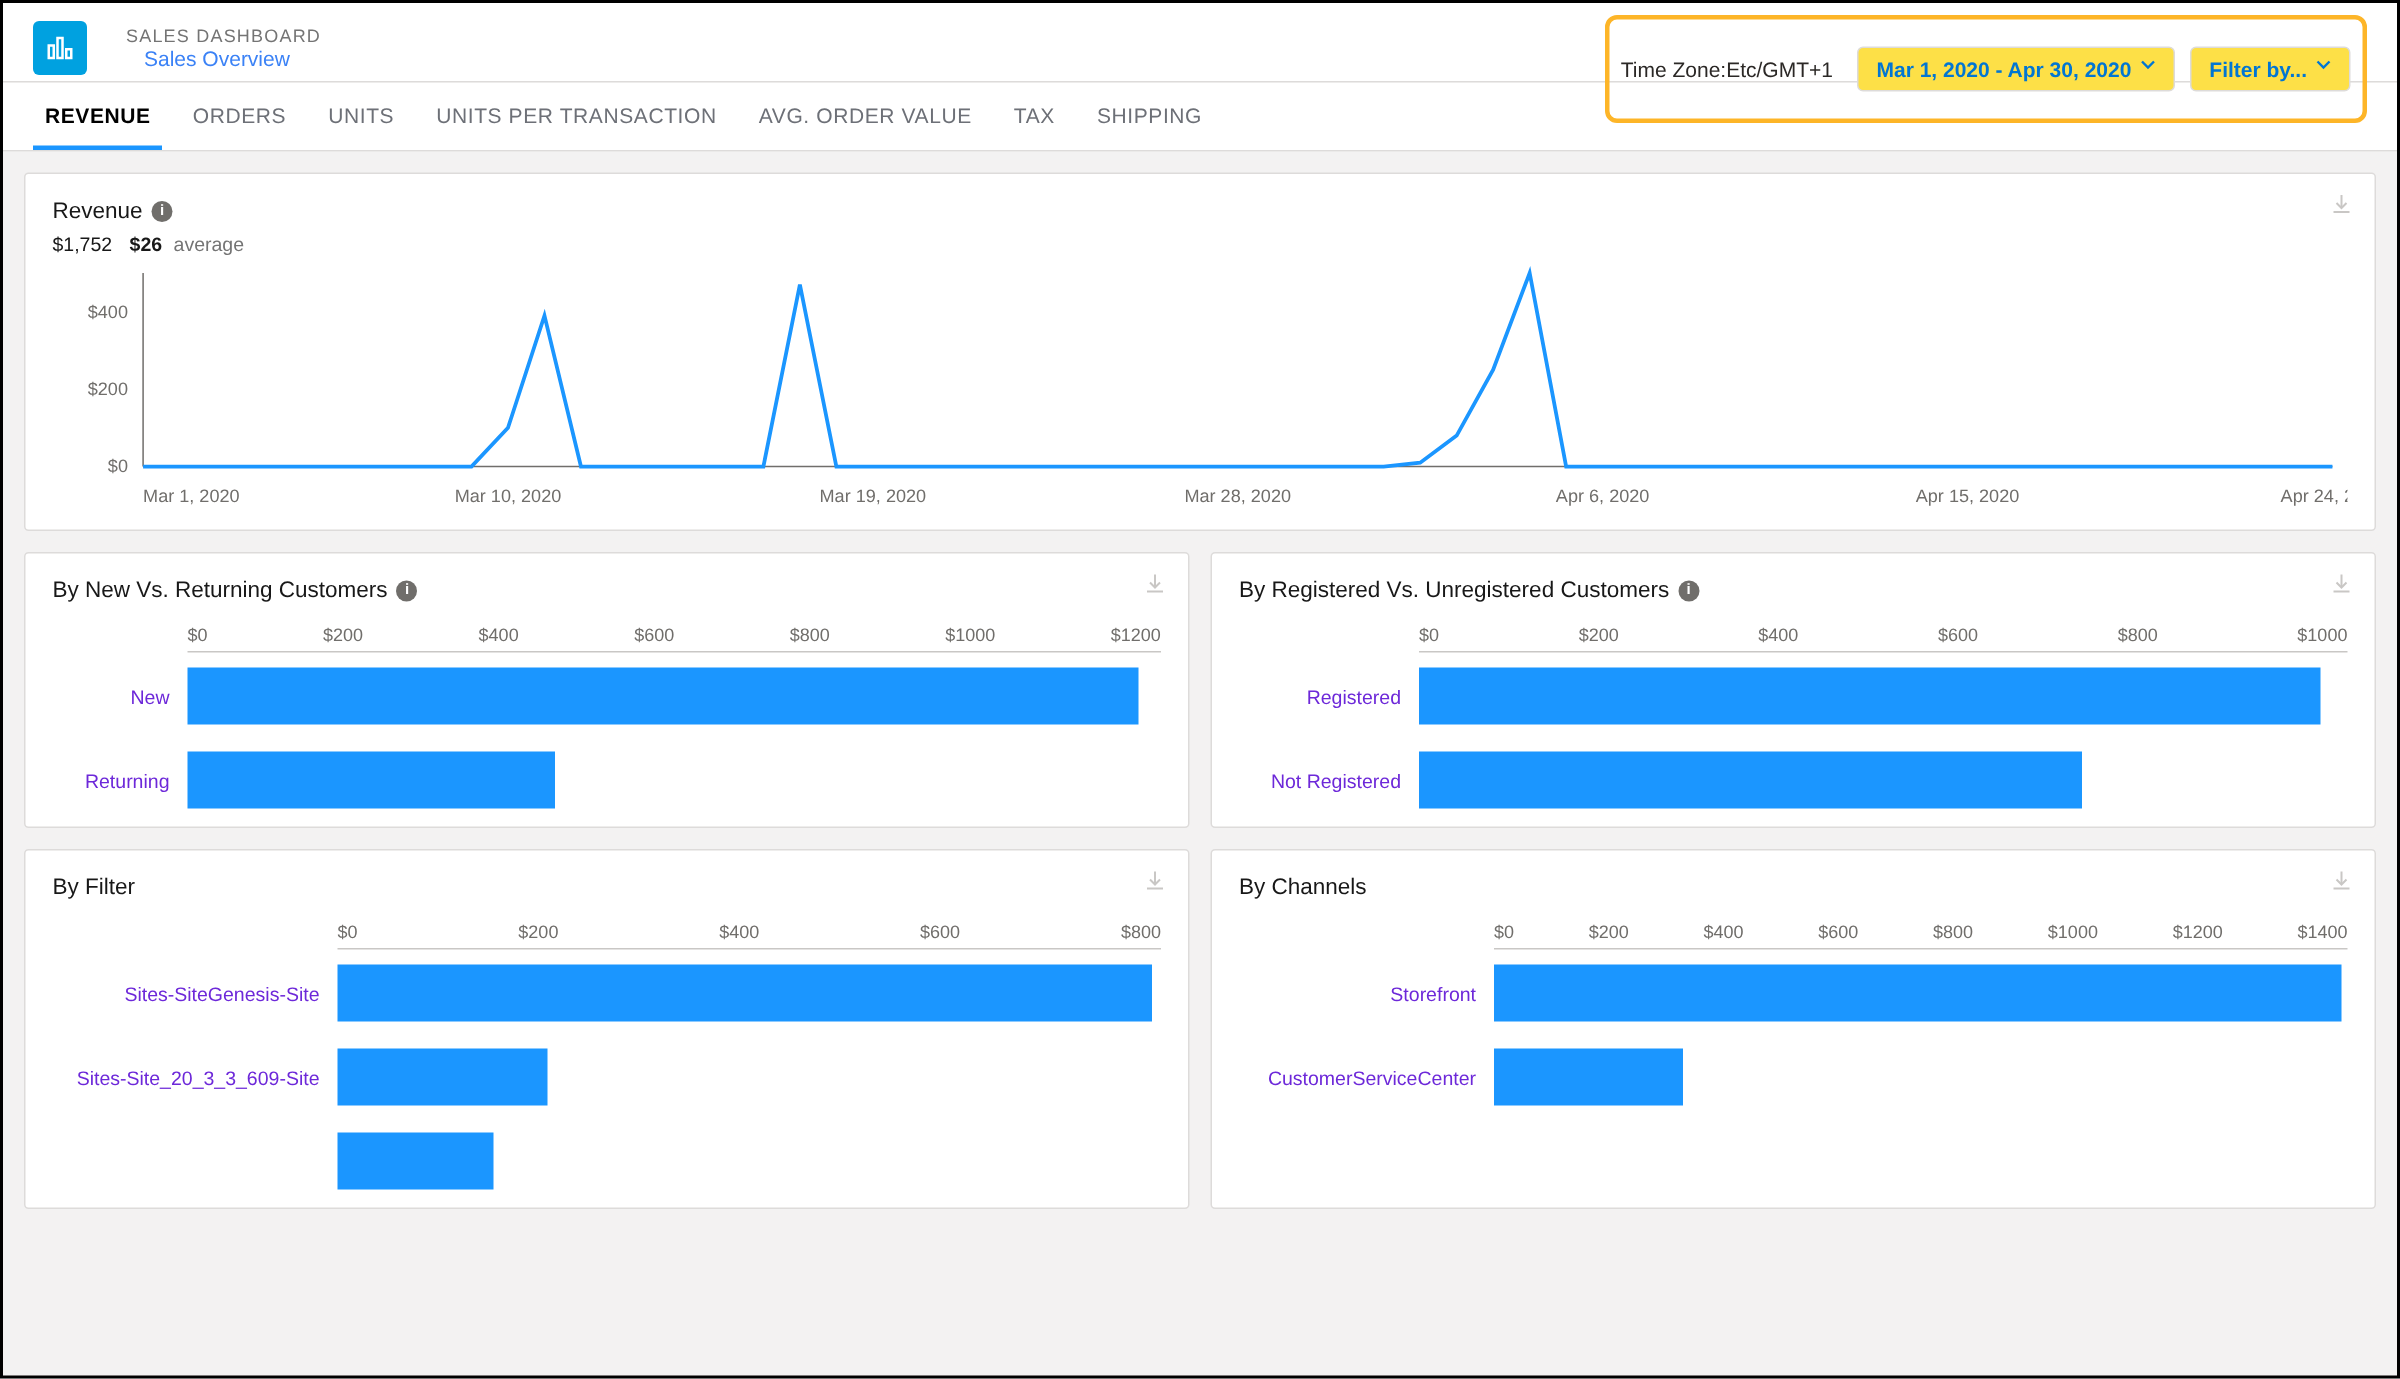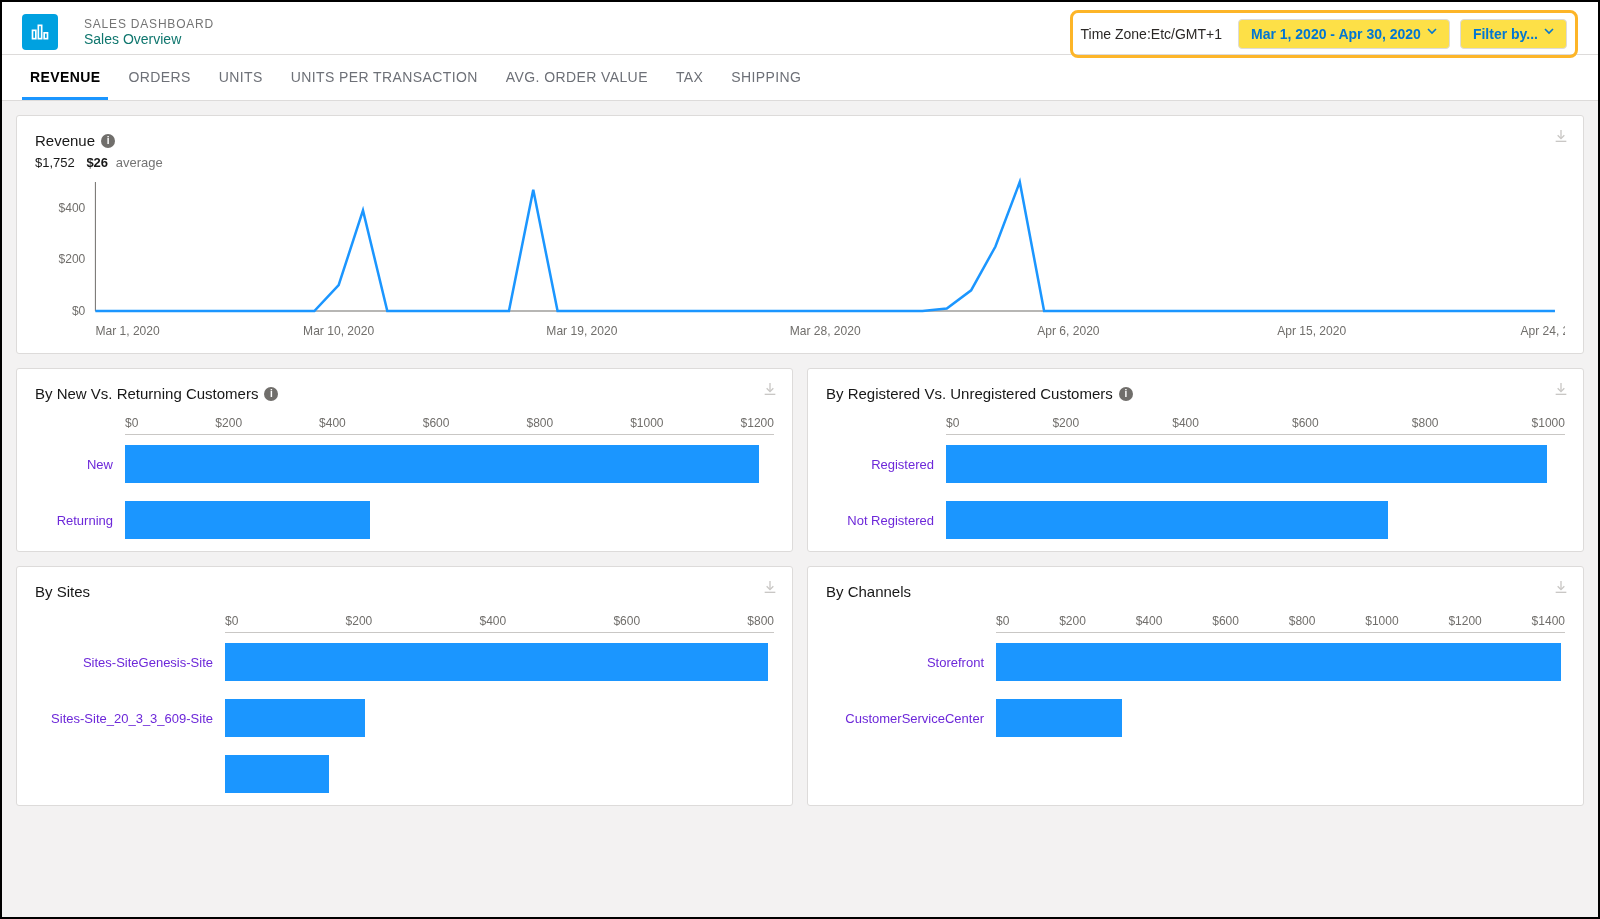--- a/index.html
+++ b/index.html
@@ -42,32 +42,32 @@
     color:#fff;
   }
   .app-icon svg{width:20px;height:20px;}
   .titles .breadcrumb{
     font-size:12px;
     color:var(--text-soft);
     letter-spacing:.8px;
     text-transform:uppercase;
   }
   .titles .page-title{
-    font-size:14px;color:#0f766e;
+    font-size:14px;color:#3b82f6;margin-left:12px;
   }
   .header-right{
     position:absolute;
     right:20px;top:8px;
     display:flex;align-items:center;gap:10px;
   }
   .highlight-wrap{
     display:flex;align-items:center;gap:10px;
     border:3px solid var(--highlight);
     border-radius:8px;
-    padding:6px 8px;
+    padding:18px 8px;
   }
   .tz{font-size:14px;color:#2b2826;padding-right:6px;}
   .pill{
     border:1px solid var(--border);
     border-radius:4px;
     background:#fde047;
     padding:6px 12px;
     font-size:14px;
     color:var(--blue-dark);
     display:flex;align-items:flex-start;gap:6px;
@@ -330,21 +330,21 @@
              </div>
            </div>
           </div>
         </div>
     </div>
   </div>
 
   <div class="row2">
     <div class="card">
       <div class="card-title">
-        <span>By Sites</span>
+        <span>By Filter</span>
       </div>
       <div class="dl-icon">
         <svg viewBox="0 0 24 24" fill="none" stroke="currentColor" stroke-width="2">
             <path d="M12 3v12"></path>
             <path d="M7 11l5 5 5-5"></path>
             <path d="M4 20h16"></path>
           </svg>
       </div>
       <div class="hbar" id="hb-sites" style="--label-w:190px;">
           <div class="hbar-axis">

